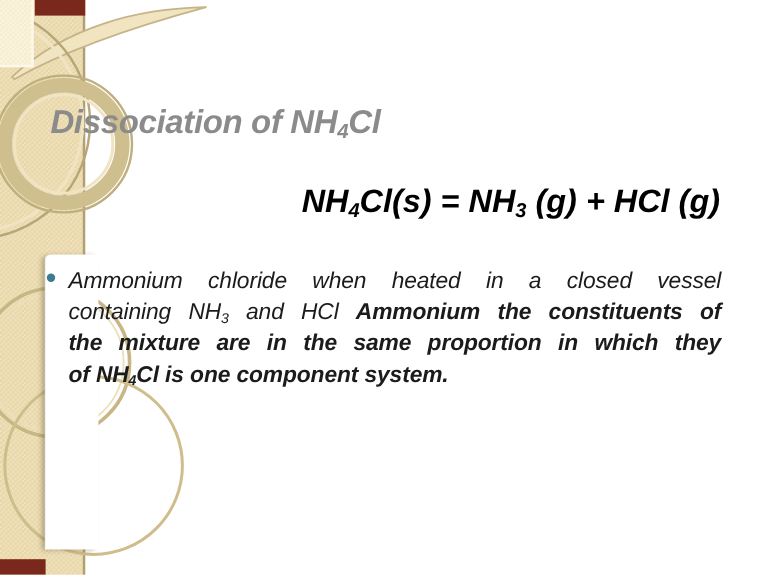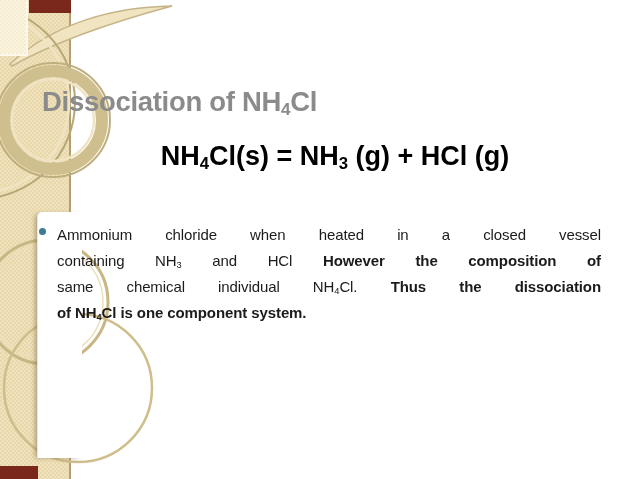--- a/index.html
+++ b/index.html
@@ -5,21 +5,21 @@
   :root{
     --accent-red:#7a281b;
     --strip-beige:#e8d7aa;
     --title-gray:#8b8b8b;
     --bullet-teal:#3d7b8f;
     --body-text:#1b1b1b;
   }
   html,body{margin:0;padding:0;}
   body{font-family:"Liberation Sans","DejaVu Sans",sans-serif;background:#ffffff;}
   .slide{
-    position:relative;width:638px;height:479px;background:#ffffff;overflow:hidden;
+    position:relative;width:638px;height:479px;background:#ffffff;overflow:hidden;font-style:italic;
   }
   
   .strip{
     position:absolute;left:0;top:0;width:71px;height:479px;box-sizing:border-box;
     background-color:var(--strip-beige);
     background-image:
       linear-gradient(45deg,#f0e2bc 25%,transparent 25%,transparent 75%,#f0e2bc 75%),
       linear-gradient(45deg,#f0e2bc 25%,transparent 25%,transparent 75%,#f0e2bc 75%);
     background-position:0 0,2px 2px;background-size:4px 4px;
     border-right:2px solid #b1a074;
@@ -50,31 +50,31 @@
     background:#ffffff;border-left:1px solid #e6e6e6;border-radius:5px 0 0 0;
     box-shadow:-3px 1px 4px -1px rgba(100,90,60,0.45);
     z-index:4;
   }
   .title{
     position:absolute;left:42px;top:86px;z-index:5;
     font-size:27.5px;font-weight:bold;color:var(--title-gray);
     letter-spacing:-0.3px;white-space:nowrap;
   }
   .equation{
-    position:absolute;left:70px;right:38px;top:140px;z-index:5;
+    position:absolute;left:70px;right:38px;top:152px;z-index:5;
     font-size:27px;line-height:32px;font-weight:bold;color:#000;
-    text-align:center;white-space:nowrap;
+    text-align:right;white-space:nowrap;
   }
   .bullet{
     position:absolute;left:39px;top:228px;width:7px;height:7px;border-radius:50%;
     background:var(--bullet-teal);z-index:5;
   }
   .body{
     position:absolute;left:57px;top:222px;width:544px;z-index:5;
-    font-size:15px;line-height:26px;color:var(--body-text);
+    font-size:19px;line-height:26px;color:var(--body-text);
     letter-spacing:-0.1px;
   }
   .body .line{
     text-align:justify;text-align-last:justify;
   }
   .body .line.last{text-align-last:left;}
   .b{font-weight:bold;}
   sub{
     font-size:0.62em;line-height:0;position:relative;top:0.22em;vertical-align:baseline;
   }
@@ -109,18 +109,18 @@
   <div class="panel"></div>
 
   <div class="title"><span>Dissociation of NH</span><sub>4</sub><span>Cl</span></div>
 
   <div class="equation"><span>NH</span><sub>4</sub><span>Cl(s) = NH</span><sub>3</sub><span> (g) + HCl (g)</span></div>
 
   <div class="bullet"></div>
 
   <div class="body">
       <div class="line"><span>Ammonium chloride when heated in a closed vessel</span></div>
-      <div class="line"><span>containing NH</span><sub>3</sub><span> and HCl </span><span class="b">However the composition of</span></div>
-      <div class="line"><span>same chemical individual NH</span><sub>4</sub><span>Cl. </span><span class="b">Thus the dissociation</span></div>
+      <div class="line"><span>containing NH</span><sub>3</sub><span> and HCl </span><span class="b">Ammonium the constituents of</span></div>
+      <div class="line"><span class="b">the mixture are in the same proportion in which they</span></div>
       <div class="line last"><span class="b">of NH</span><sub class="b">4</sub><span class="b">Cl is one component system.</span></div>
     </div>
 
 </div>
 
 </body></html>

